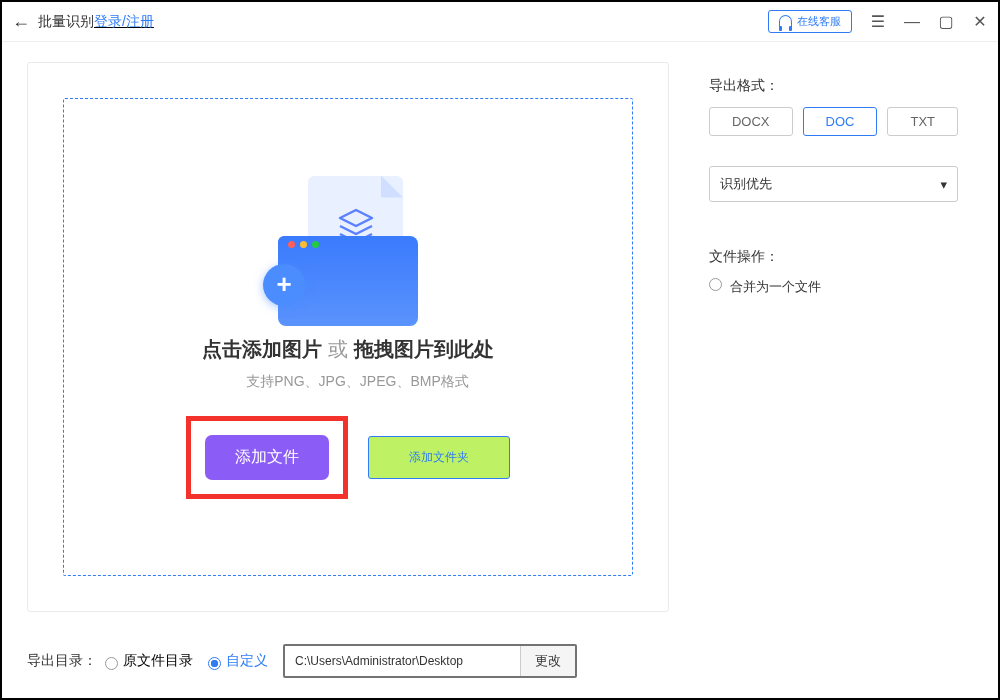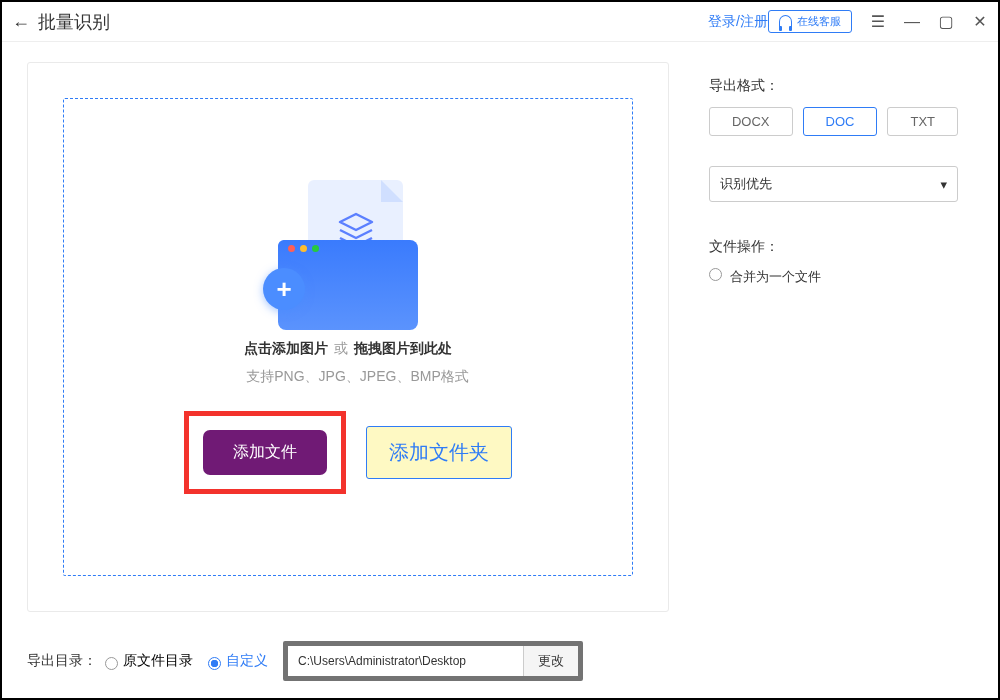--- a/index.html
+++ b/index.html
@@ -1,57 +1,57 @@
 <!DOCTYPE html>
 <html><head>
 <meta charset="utf-8">
 <style>
 * { box-sizing: border-box; margin: 0; padding: 0; }
 body { font-family: "Microsoft YaHei", Arial, sans-serif; background: #fff; width: 1000px; height: 700px; border: 2px solid #000; position: relative; overflow: hidden; }
 .titlebar { height: 40px; display: flex; align-items: center; padding: 0 10px; border-bottom: 1px solid #eee; }
 .back-arrow { font-size: 18px; color: #333; margin-right: 8px; cursor: pointer; }
-.title-text { font-size: 18px; color: #333; }
-.tb-center { flex: 1; display: flex; justify-content: flex-end; }
+.title-text { font-size: 14px; color: #333; }
+.tb-center { flex: 1; display: flex; justify-content: flex-start; text-decoration: underline; }
 .login-link { color: #2f7cf6; font-size: 14px; cursor: pointer; }
 .tb-right { display: flex; align-items: center; gap: 18px; }
 .support-btn { border: 1px solid #2f7cf6; color: #2f7cf6; border-radius: 3px; padding: 3px 10px; display: flex; align-items: center; gap: 5px; font-size: 11px; cursor: pointer; }
 .win-btn { width: 16px; height: 16px; display: flex; align-items: center; justify-content: center; cursor: pointer; color: #555; }
 .main-area { display: flex; padding: 20px 25px 0 25px; height: 570px; }
 .left-panel { width: 680px; border: 1px solid #eaeaea; border-radius: 3px; padding: 35px; display: flex; }
 .drop-zone { width: 100%; border: 1.5px dashed #2f7cf6; border-radius: 2px; display: flex; flex-direction: column; align-items: center; justify-content: center; }
 .illus { width: 180px; height: 150px; position: relative; margin-bottom: 10px; }
 .folder-back { position: absolute; bottom: 0; left: 20px; width: 140px; height: 90px; background: linear-gradient(#3a7bfd, #5b93fd); border-radius: 8px; }
 .folder-top { position: absolute; bottom: 70px; left: 20px; width: 55px; height: 20px; background: #3a7bfd; border-radius: 6px 6px 0 0; }
 .dots { position: absolute; bottom: 78px; left: 30px; display: flex; gap: 5px; }
 .dots span { width: 7px; height: 7px; border-radius: 50%; }
 .dots span:nth-child(1){background:#ff5f56;} .dots span:nth-child(2){background:#ffbd2e;} .dots span:nth-child(3){background:#27c93f;}
 .paper { position: absolute; bottom: 50px; left: 50px; width: 95px; height: 100px; background: #e9f0ff; border-radius: 6px; }
 .paper-corner { position: absolute; top: 0; right: 0; width: 22px; height: 22px; background: #d0dfff; clip-path: polygon(0 0, 100% 100%, 0 100%); }
 .stack-icon { position: absolute; top: 30px; left: 28px; }
 .plus-circle { position: absolute; bottom: 20px; left: 5px; width: 42px; height: 42px; background: #4b8dff; border-radius: 50%; display: flex; align-items: center; justify-content: center; color: #fff; font-size: 26px; font-weight: bold; box-shadow: 0 2px 8px rgba(75,141,255,0.5); }
-.drop-title { font-size: 14px; font-weight: bold; color: #333; }
+.drop-title { font-size: 20px; font-weight: bold; color: #333; }
 .drop-title .mid { color: #999; font-weight: normal; margin: 0 6px; }
 .drop-sub { font-size: 14px; color: #999; margin-top: 10px; margin-left: 19px; }
 .btn-row { display: flex; gap: 20px; margin-top: 25px; align-items: center; }
 .highlight-box { border: 5px solid #f3322c; padding: 14px; display: flex; align-items: center; }
-.btn-primary { background: #701a75; color: #fff; border: none; padding: 12px 30px; font-size: 16px; border-radius: 7px; cursor: pointer; font-family: Liberation Serif, serif; }
-.btn-outline { background: #fef9c3; color: #2f7cf6; border: 1px solid #2f7cf6; padding: 12px 22px; font-size: 20px; border-radius: 3px; cursor: pointer; }
+.btn-primary { background: #8b5cf6; color: #fff; border: none; padding: 12px 30px; font-size: 16px; border-radius: 7px; cursor: pointer; font-family: Liberation Serif, serif; }
+.btn-outline { background: #bef264; color: #2f7cf6; border: 1px solid #2f7cf6; padding: 12px 40px; font-size: 12px; border-radius: 3px; cursor: pointer; }
 .right-panel { flex: 1; padding: 15px 15px 0 40px; }
 .section-label { font-size: 14px; color: #333; margin-bottom: 12px; }
 .format-row { display: flex; gap: 10px; margin-bottom: 30px; }
 .fmt-btn { border: 1px solid #ccc; color: #666; padding: 6px 22px; font-size: 13px; border-radius: 3px; cursor: pointer; background: #fff; }
 .fmt-btn.active { border-color: #2f7cf6; color: #2f7cf6; }
-.select-box { width: 100%; border: 1px solid #ccc; border-radius: 3px; padding: 8px 10px; display: flex; justify-content: space-between; align-items: center; font-size: 13px; color: #333; cursor: pointer; margin-bottom: 36px; }
+.select-box { width: 100%; border: 1px solid #ccc; border-radius: 3px; padding: 8px 10px; display: flex; justify-content: space-between; align-items: center; font-size: 13px; color: #333; cursor: pointer; margin-bottom: 46px; }
 .radio-row { display: flex; align-items: flex-start; gap: 8px; font-size: 13px; color: #333; }
 .radio-circle { width: 13px; height: 13px; border: 1px solid #999; border-radius: 50%; }
 .radio-circle.checked { border-color: #2f7cf6; background: radial-gradient(circle, #2f7cf6 45%, #fff 50%); }
 .footer { position: absolute; bottom: 0; left: 0; right: 16px; height: 75px; display: flex; align-items: center; padding: 0 25px; }
 .footer-label { font-size: 14px; color: #333; margin-right: 8px; }
 .radio-inline { display: flex; align-items: flex-end; gap: 5px; margin-right: 15px; font-size: 14px; cursor: pointer; }
-.path-box { display: flex; border: 5px solid #737373; border-radius: 2px; overflow: hidden; }
+.path-box { display: flex; border: 2px solid #737373; border-radius: 2px; overflow: hidden; }
 .path-input { border: none; padding: 6px 10px; width: 235px; font-size: 12px; color: #333; outline: none; }
 .change-btn { border: none; border-left: 1px solid #ccc; background: #f5f5f5; padding: 6px 14px; font-size: 13px; color: #333; cursor: pointer; }
 .recognize-btn { margin-left: auto; background: #b9bcc0; color: #fff; border: none; padding: 14px 45px; font-size: 16px; border-radius: 3px; display: flex; align-items: center; gap: 10px; cursor: pointer; }
 .headset-icon { width: 13px; height: 13px; border: 1.5px solid #2f7cf6; border-radius: 50% 50% 0 0; position: relative; border-bottom: none; }
 .headset-icon:before, .headset-icon:after { content: ''; position: absolute; width: 3px; height: 5px; background: #2f7cf6; bottom: -3px; border-radius: 1px; }
 .headset-icon:before { left: -1px; } .headset-icon:after { right: -1px; }
 </style>
 </head>
 <body>
 

